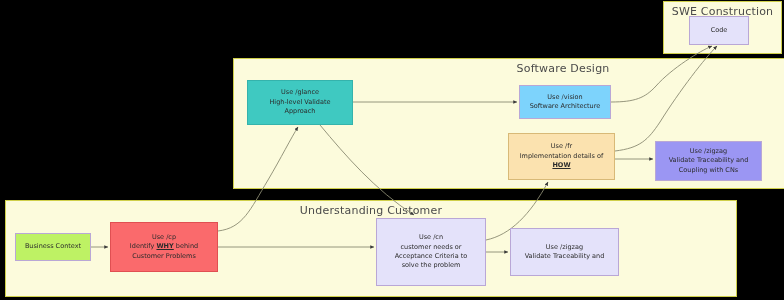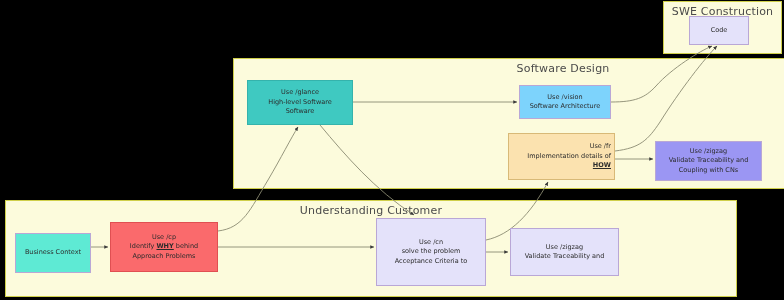--- a/index.html
+++ b/index.html
@@ -96,49 +96,50 @@
         <path class="edge-path" d="M 615 151 C 640 148 648 140 660 122 C 680 90 705 58 717 46" marker-end="url(#arrowhead)"></path>
       </g>
   </svg>
 
   <div id="nodes-layer">
       <div class="node" style="left: 689px; top: 16px; width: 60px; height: 29px; background: rgb(228, 226, 250); border: 1px solid rgb(185, 167, 214);">
         <span class="ln">Code</span>
       </div>
       <div class="node" style="left: 247px; top: 80px; width: 106px; height: 45px; background: rgb(63, 201, 193); border: 1px solid rgb(52, 179, 172); text-align: center;">
         <span class="ln">Use /glance</span>
-        <span class="ln">High-level Software</span>
-        <span class="ln">Software</span>
+        <span class="ln">High-level Validate</span>
+        <span class="ln">Approach</span>
       </div>
       <div class="node" style="left: 519px; top: 85px; width: 92px; height: 34px; background: #7dd3fc; border: 1px solid rgb(185, 167, 214);">
         <span class="ln">Use /vision</span>
         <span class="ln">Software Architecture</span>
       </div>
-      <div class="node" style="left: 508px; top: 133px; width: 107px; height: 47px; background: rgb(251, 226, 175); border: 1px solid rgb(216, 185, 119); text-align: right;">
+      <div class="node" style="left: 508px; top: 133px; width: 107px; height: 47px; background: rgb(251, 226, 175); border: 1px solid rgb(216, 185, 119);">
         <span class="ln">Use /fr</span>
         <span class="ln">Implementation details of</span>
         <span class="ln"><span class="bold-w">HOW</span></span>
       </div>
       <div class="node" style="left: 655px; top: 141px; width: 107px; height: 40px; background: rgb(155, 150, 243); border: 1px solid rgb(185, 167, 214);">
         <span class="ln">Use /zigzag</span>
         <span class="ln">Validate Traceability  and</span>
         <span class="ln">Coupling with CNs</span>
       </div>
-      <div class="node" style="left: 15px; top: 233px; width: 76px; height: 40px; background: #5eead4; border: 1px solid rgb(185, 167, 214);">
+      <div class="node" style="left: 15px; top: 233px; width: 76px; height: 28px; background: #bef264; border: 1px solid rgb(185, 167, 214);">
         <span class="ln">Business Context</span>
       </div>
       <div class="node" style="left: 110px; top: 222px; width: 108px; height: 50px; background: rgb(250, 106, 108); border: 1px solid rgb(224, 79, 82);">
         <span class="ln">Use /cp</span>
         <span class="ln">Identify <span class="bold-w">WHY</span> behind</span>
-        <span class="ln">Approach Problems</span>
+        <span class="ln">Customer Problems</span>
       </div>
       <div class="node" style="left: 376px; top: 218px; width: 110px; height: 68px; background: rgb(228, 226, 250); border: 1px solid rgb(185, 167, 214);">
         <span class="ln">Use /cn</span>
+        <span class="ln">customer needs or</span>
+        <span class="ln">Acceptance Criteria to</span>
         <span class="ln">solve the problem</span>
-        <span class="ln">Acceptance Criteria to</span>
       </div>
       <div class="node" style="left: 510px; top: 228px; width: 109px; height: 48px; background: rgb(228, 226, 250); border: 1px solid rgb(185, 167, 214);">
         <span class="ln">Use /zigzag</span>
         <span class="ln">Validate Traceability and</span>
       </div>
     </div>
 
 </div>
 
 </body></html>

